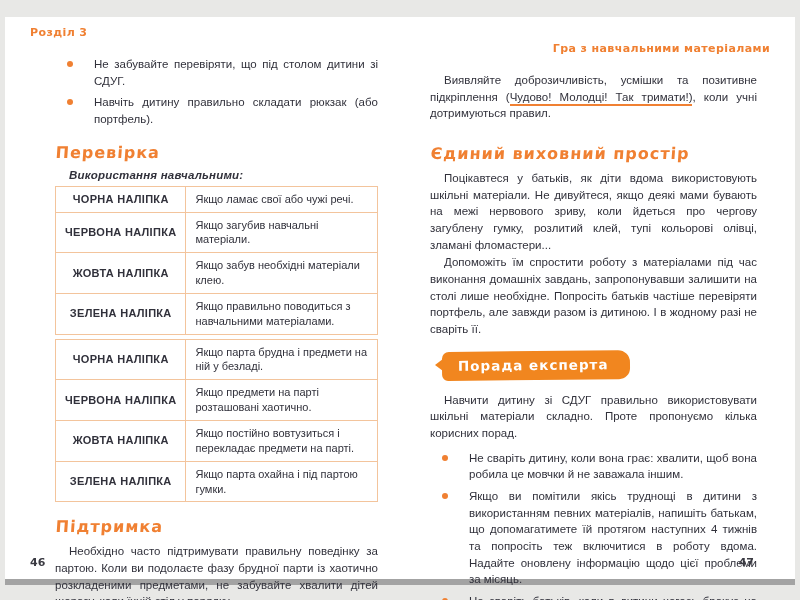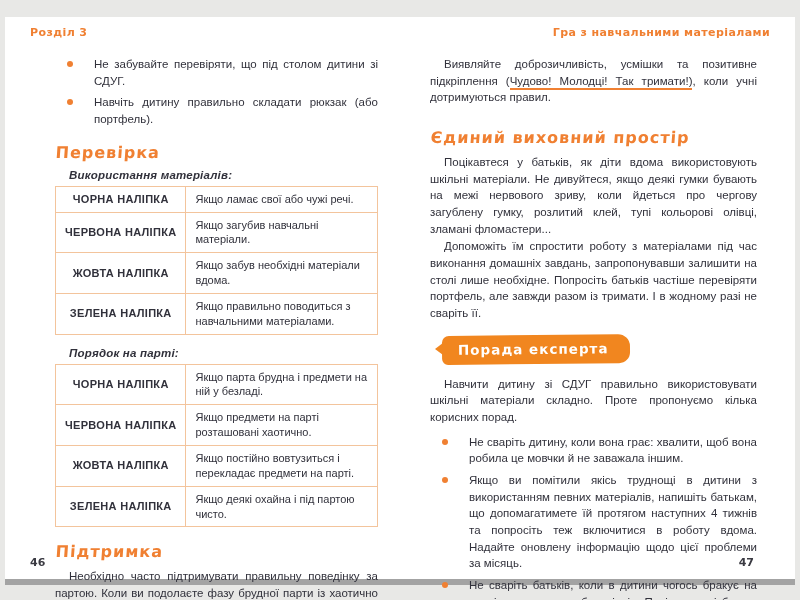--- a/index.html
+++ b/index.html
@@ -19,21 +19,21 @@
     position:relative;
   }
   .spread{
     position:absolute;left:5px;top:17px;right:5px;bottom:15px;
     background:var(--paper);
     border-bottom:6px solid #a3a3a3;
     display:flex;
   }
   .page{flex:1 1 50%;position:relative;}
   .page.left{padding:9px 22px 0 50px;}
-  .page.right{padding:9px 38px 0 30px;}
+  .page.right{padding:25px 38px 0 30px;}
 
   .running-head{
     font-family:"DejaVu Sans",sans-serif;
     color:var(--accent);font-weight:bold;font-size:11px;letter-spacing:.4px;
   }
   .page.left .running-head{margin-left:-25px;}
   .page.right .running-head{text-align:right;margin-right:-13px;}
 
   .bullets{margin:17px 0 0 12px;}
   .bullet{display:flex;gap:21px;font-size:11.5px;line-height:1.45;margin-bottom:5px;}
@@ -92,78 +92,77 @@
         <span class="txt">Не забувайте перевіряти, що під столом дитини зі СДУГ.</span>
       </div>
       <div class="bullet">
         <span class="dot"></span>
         <span class="txt">Навчіть дитину правильно складати рюкзак (або портфель).</span>
       </div>
     </div>
 
     <h2 class="script">Перевірка</h2>
 
-    <div class="caption">Використання матеріалів:</div>
+    <div class="caption">Використання навчальними:</div>
     <table>
       <tbody>
         <tr>
           <td class="lbl">ЧОРНА НАЛІПКА</td>
           <td class="desc">Якщо ламає свої або чужі речі.</td>
         </tr>
         <tr>
           <td class="lbl">ЧЕРВОНА НАЛІПКА</td>
           <td class="desc">Якщо загубив навчальні матеріали.</td>
         </tr>
         <tr>
           <td class="lbl">ЖОВТА НАЛІПКА</td>
-          <td class="desc">Якщо забув необхідні матеріали вдома.</td>
+          <td class="desc">Якщо забув необхідні матеріали клею.</td>
         </tr>
         <tr>
           <td class="lbl">ЗЕЛЕНА НАЛІПКА</td>
           <td class="desc">Якщо правильно поводиться з навчальними матеріалами.</td>
         </tr>
       </tbody>
     </table>
 
-    <div class="caption" style="margin-top:12px;">Порядок на парті:</div>
     <table>
       <tbody>
         <tr>
           <td class="lbl">ЧОРНА НАЛІПКА</td>
           <td class="desc">Якщо парта брудна і предмети на ній у безладі.</td>
         </tr>
         <tr>
           <td class="lbl">ЧЕРВОНА НАЛІПКА</td>
           <td class="desc">Якщо предмети на парті розташовані хаотично.</td>
         </tr>
         <tr>
           <td class="lbl">ЖОВТА НАЛІПКА</td>
           <td class="desc">Якщо постійно вовтузиться і перекладає предмети на парті.</td>
         </tr>
         <tr>
           <td class="lbl">ЗЕЛЕНА НАЛІПКА</td>
-          <td class="desc">Якщо деякі охайна і під партою чисто.</td>
+          <td class="desc">Якщо парта охайна і під партою гумки.</td>
         </tr>
       </tbody>
     </table>
 
     <h2 class="script">Підтримка</h2>
     <p class="para">Необхідно часто підтримувати правильну поведінку за партою. Коли ви подолаєте фазу брудної парти із хаотично розкладеними предметами, не забувайте хвалити дітей щоразу, коли їхній стіл у порядку.</p>
 
     <div class="pagenum pl">46</div>
   </div>
 
   <div class="page right">
     <div class="running-head">Гра з навчальними матеріалами</div>
 
     <p class="para gap" style="margin-top:17px;"><span>Виявляйте доброзичливість, усмішки та позитивне підкріплення (</span><span class="uline">Чудово! Молодці! Так тримати!)</span><span>, коли учні дотримуються правил.</span></p>
 
     <h2 class="script" style="margin-top:22px;">Єдиний виховний простір</h2>
-    <p class="para">Поцікавтеся у батьків, як діти вдома використовують шкільні матеріали. Не дивуйтеся, якщо деякі гумки бувають на межі нервового зриву, коли йдеться про чергову загублену гумку, розлитий клей, тупі кольорові олівці, зламані фломастери...</p>
-    <p class="para">Допоможіть їм спростити роботу з матеріалами під час виконання домашніх завдань, запропонувавши залишити на столі лише необхідне. Попросіть батьків частіше перевіряти портфель, але завжди разом із тримати. І в жодному разі не сваріть її.</p>
+    <p class="para">Поцікавтеся у батьків, як діти вдома використовують шкільні матеріали. Не дивуйтеся, якщо деякі мами бувають на межі нервового зриву, коли йдеться про чергову загублену гумку, розлитий клей, тупі кольорові олівці, зламані фломастери...</p>
+    <p class="para">Допоможіть їм спростити роботу з матеріалами під час виконання домашніх завдань, запропонувавши залишити на столі лише необхідне. Попросіть батьків частіше перевіряти портфель, але завжди разом із дитиною. І в жодному разі не сваріть її.</p>
 
     <div class="badge">Порада експерта</div>
 
     <p class="para">Навчити дитину зі СДУГ правильно використовувати шкільні матеріали складно. Проте пропонуємо кілька корисних порад.</p>
 
     <div class="bullets" style="margin-top:8px;">
       <div class="bullet">
         <span class="dot"></span>
         <span class="txt">Не сваріть дитину, коли вона грає: хвалити, щоб вона робила це мовчки й не заважала іншим.</span>
       </div>

